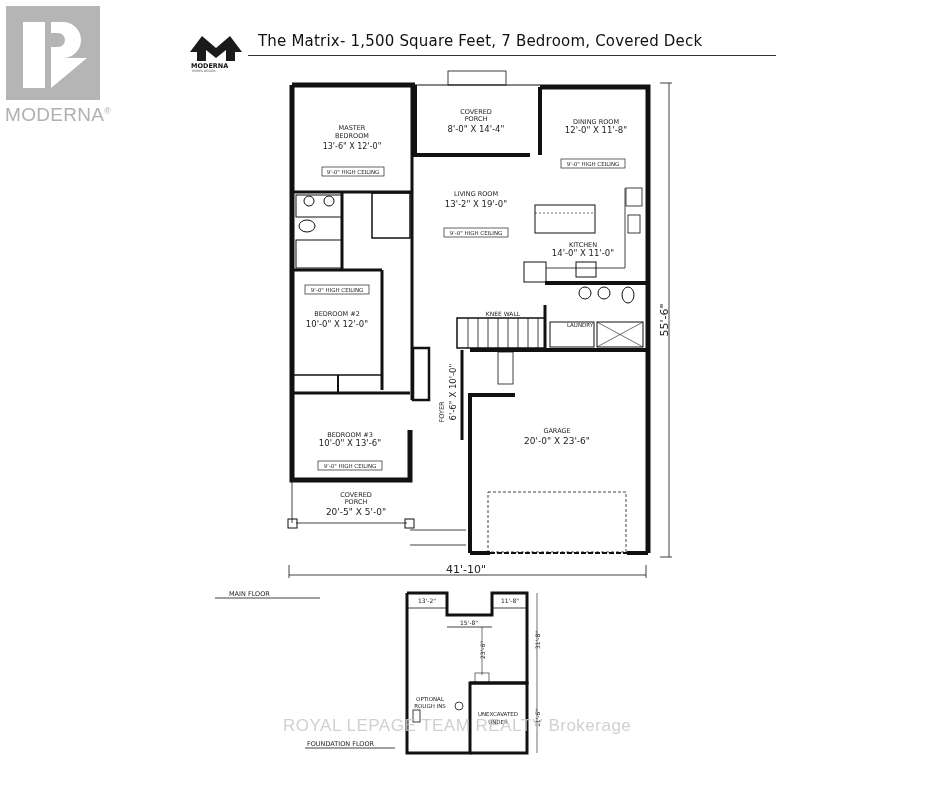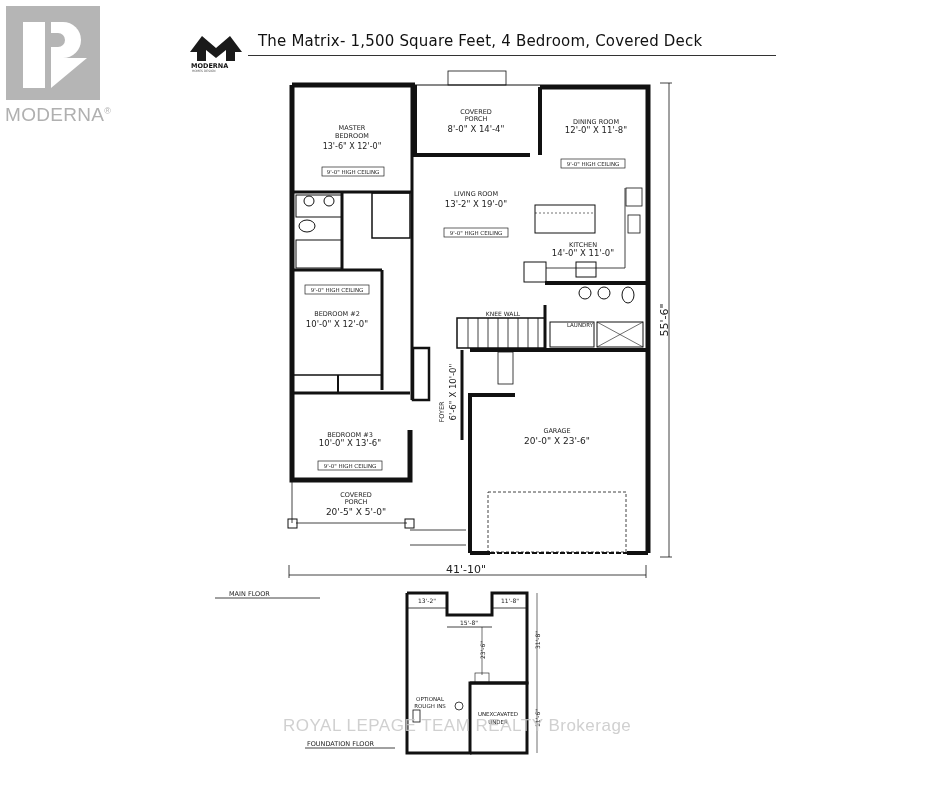--- a/index.html
+++ b/index.html
@@ -31,21 +31,21 @@
   </div>
   <div class="realtor-text"><span>MODERNA</span><sup>®</sup></div>
 </div>
 
 <svg class="moderna" viewBox="0 0 56 42">
   <path d="M2 22 L14 6 L28 18 L42 6 L54 22 L47 22 L47 31 L38 31 L38 20 L28 28 L18 20 L18 31 L9 31 L9 22 Z" fill="#1a1a1a"></path>
   <text x="3" y="38" font-family="DejaVu Sans, sans-serif" font-size="6.5" font-weight="bold" fill="#111">MODERNA</text>
   <text x="4" y="42" font-family="DejaVu Sans, sans-serif" font-size="3" fill="#555">HOMES DESIGN</text>
 </svg>
 
-<div class="title">The  Matrix- 1,500 Square Feet, 4 Bedroom, Covered Deck</div>
+<div class="title">The  Matrix- 1,500 Square Feet, 7 Bedroom, Covered Deck</div>
 <div class="title-rule"></div>
 
 <svg class="plan" width="940" height="788" viewBox="0 0 940 788">
   <g stroke="#111" fill="none">
 
     <polyline points="292,85 292,480 410,480 410,430" stroke-width="5"></polyline>
     <polyline points="292,85 415,85" stroke-width="5"></polyline>
     <polyline points="540,87 648,87 648,553" stroke-width="5"></polyline>
     <polyline points="470,553 470,395 515,395" stroke-width="4"></polyline>
     <polyline points="470,553 490,553" stroke-width="4"></polyline>

